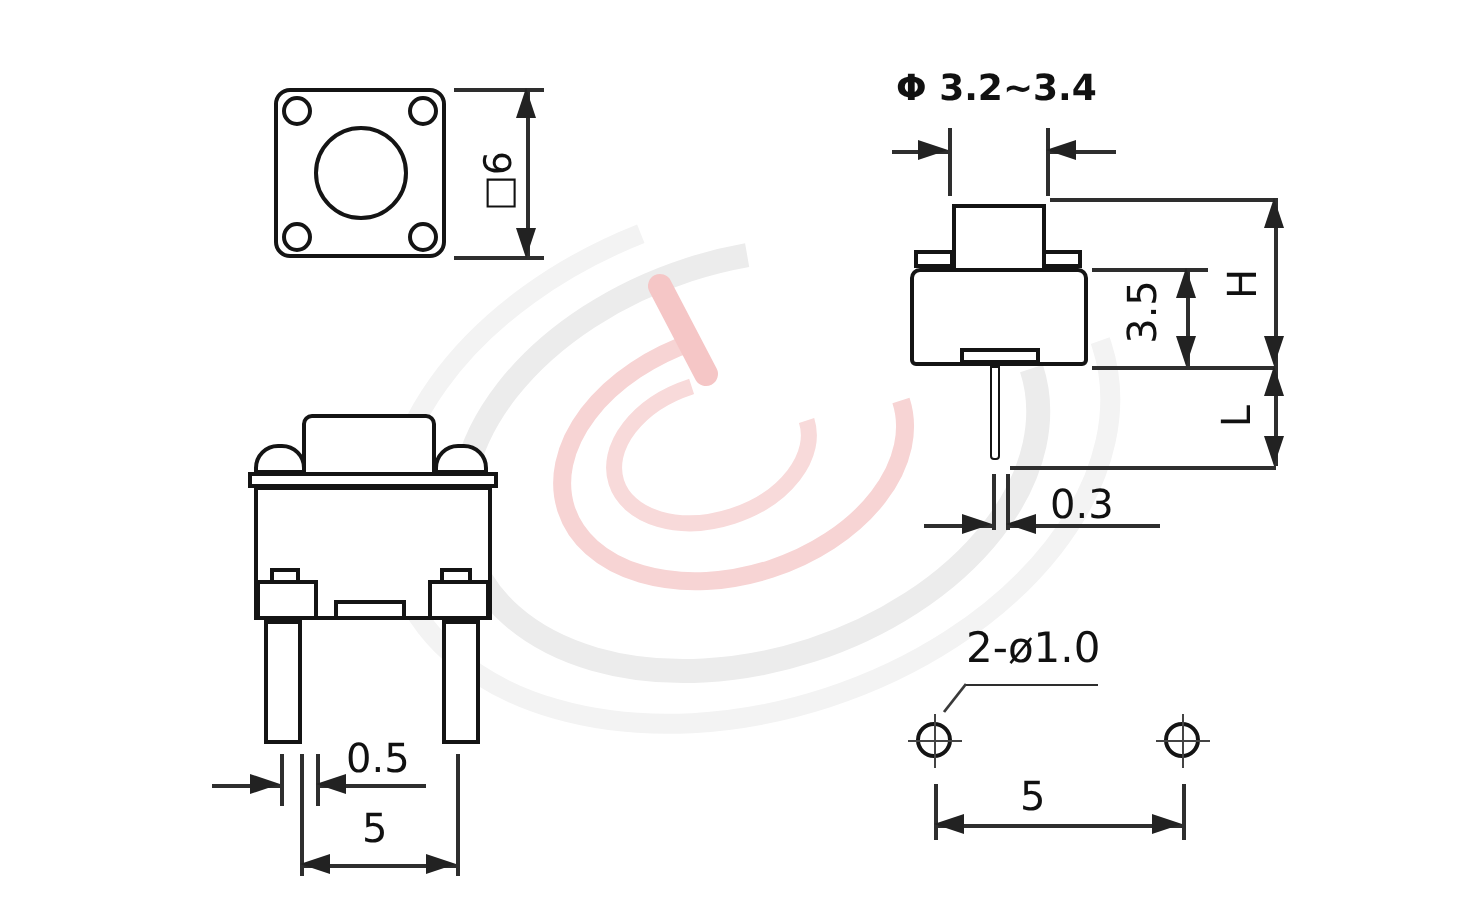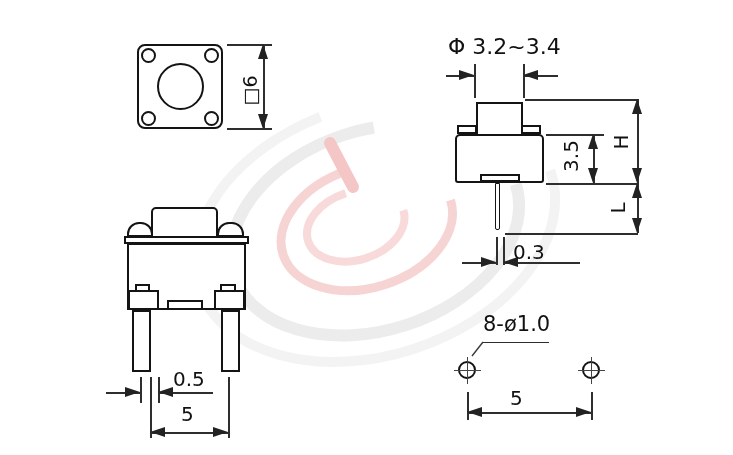--- a/index.html
+++ b/index.html
@@ -56,21 +56,21 @@
   </div>
 
   <div>
     <div class="part" style="left:476px;top:102px;width:47px;height:34px;"></div>
     <div class="part p2" style="left:457px;top:125px;width:20px;height:9px;"></div>
     <div class="part p2" style="left:521px;top:125px;width:20px;height:9px;"></div>
     <div class="part" style="left:455px;top:134px;width:89px;height:49px;border-radius:5px 5px 3px 3px;"></div>
     <div class="part p2" style="left:480px;top:174px;width:40px;height:8px;"></div>
     <div class="part" style="left:495px;top:183px;width:5px;height:47px;border-width:1.5px;border-radius:0 0 2px 2px;"></div>
 
-    <div class="lbl" style="left:448px;top:36px;font-size:22px;">Φ 3.2~3.4</div>
+    <div class="lbl" style="left:448px;top:36px;font-size:18px;font-weight:bold;">Φ 3.2~3.4</div>
     <div class="ln vl" style="left:474px;top:64px;height:34px;"></div>
     <div class="ln vl" style="left:523px;top:64px;height:34px;"></div>
     <div class="ln hl" style="left:446px;top:75px;width:28px;"></div>
     <div class="ar r" style="left:459px;top:70px;"></div>
     <div class="ln hl" style="left:523px;top:75px;width:35px;"></div>
     <div class="ar l" style="left:523px;top:70px;"></div>
 
     <div class="ln hl" style="left:525px;top:99px;width:113px;"></div>
     <div class="ln hl" style="left:546px;top:134px;width:58px;"></div>
     <div class="ln hl" style="left:546px;top:183px;width:92px;"></div>
@@ -90,21 +90,21 @@
     <div class="ar u" style="left:632px;top:183px;"></div>
     <div class="ar d" style="left:632px;top:218px;"></div>
     <div class="lbl rot" style="left:598px;top:198px;width:40px;">L</div>
 
     <div class="ln vl" style="left:496px;top:237px;height:28px;"></div>
     <div class="ln vl" style="left:503px;top:237px;height:28px;"></div>
     <div class="ln hl" style="left:462px;top:262px;width:34px;"></div>
     <div class="ar r" style="left:481px;top:257px;"></div>
     <div class="ln hl" style="left:503px;top:262px;width:77px;"></div>
     <div class="ar l" style="left:503px;top:257px;"></div>
-    <div class="lbl" style="left:513px;top:242px;">0.3</div>
+    <div class="lbl" style="left:525px;top:242px;">0.3</div>
   </div>
 
   <div>
     <div class="part" style="left:151px;top:207px;width:67px;height:31px;border-radius:5px 5px 0 0;"></div>
     <div class="part" style="left:127px;top:222px;width:26px;height:15px;border-radius:12px 12px 0 0;"></div>
     <div class="part" style="left:217px;top:222px;width:27px;height:15px;border-radius:12px 12px 0 0;"></div>
     <div class="part p2" style="left:124px;top:236px;width:125px;height:8px;"></div>
     <div class="part" style="left:127px;top:243px;width:119px;height:67px;"></div>
     <div class="part p2" style="left:135px;top:284px;width:15px;height:8px;"></div>
     <div class="part p2" style="left:128px;top:290px;width:31px;height:20px;"></div>
@@ -124,21 +124,21 @@
 
     <div class="ln vl" style="left:150px;top:377px;height:61px;"></div>
     <div class="ln vl" style="left:228px;top:377px;height:61px;"></div>
     <div class="ln hl" style="left:150px;top:432px;width:78px;"></div>
     <div class="ar l" style="left:150px;top:427px;"></div>
     <div class="ar r" style="left:213px;top:427px;"></div>
     <div class="lbl" style="left:181px;top:404px;">5</div>
   </div>
 
   <div>
-    <div class="lbl" style="left:483px;top:314px;font-size:21px;">8-ø1.0</div>
+    <div class="lbl" style="left:483px;top:314px;font-size:21px;">2-ø1.0</div>
     <div class="ln hl" style="left:483px;top:342px;width:66px;height:1.4px;"></div>
 
     <div class="ln" style="left:454px;top:370px;width:27px;height:1px;background:#444;"></div>
     <div class="ln" style="left:467px;top:357px;width:1px;height:27px;background:#444;"></div>
     <div class="part circle" style="left:458px;top:361px;width:18px;height:18px;background:transparent;"></div>
 
     <div class="ln" style="left:578px;top:370px;width:27px;height:1px;background:#444;"></div>
     <div class="ln" style="left:591px;top:357px;width:1px;height:27px;background:#444;"></div>
     <div class="part circle" style="left:582px;top:361px;width:18px;height:18px;background:transparent;"></div>
 

